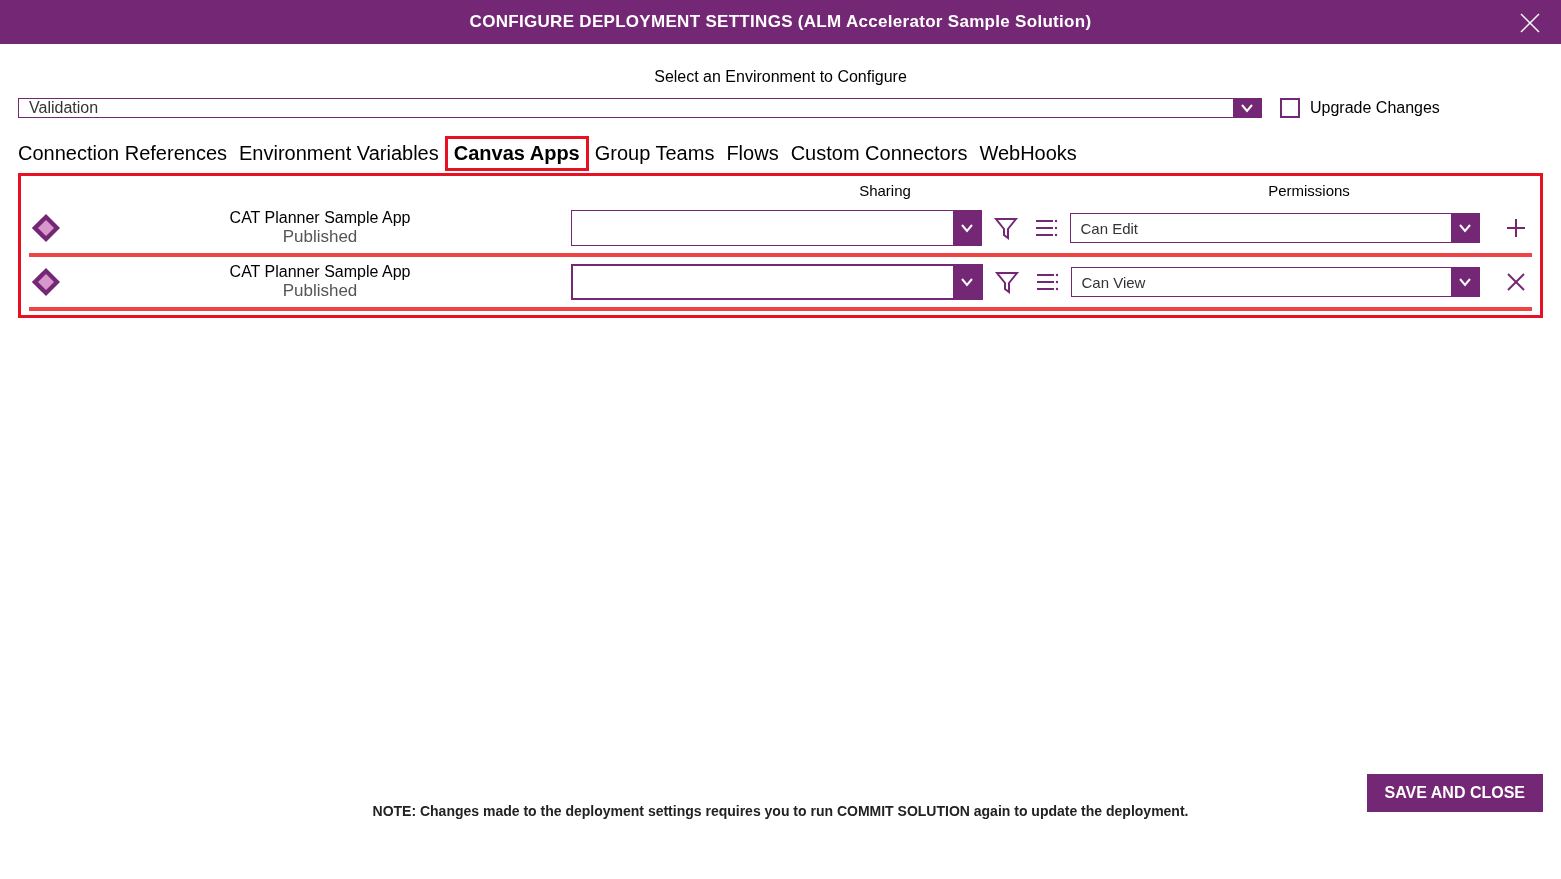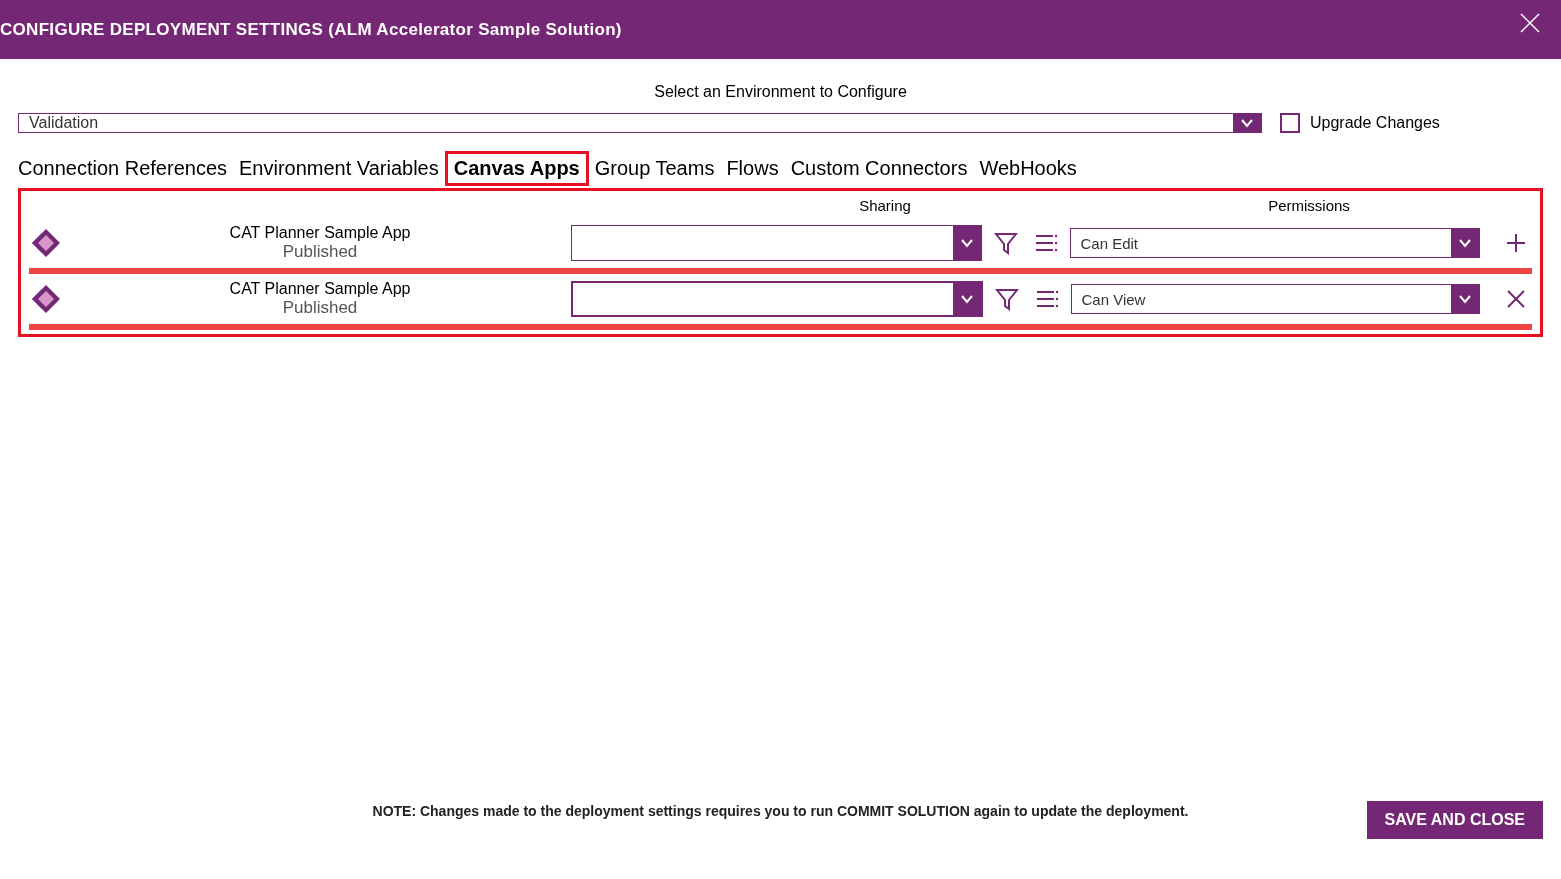--- a/index.html
+++ b/index.html
@@ -11,24 +11,24 @@
     body {
       background: #fff;
       width: 1561px;
       height: 879px;
       position: relative;
       overflow: hidden;
     }
     .header {
       background: #742774;
       color: #fff;
-      height: 59px;
-      display: flex;
-      align-items: center;
-      justify-content: flex-start;
+      height: 44px;
+      display: flex;
+      align-items: center;
+      justify-content: center;
       position: relative;
     }
     .header-title {
       font-size: 17px;
       font-weight: 600;
       letter-spacing: 0.3px;
     }
     .header-close {
       position: absolute;
       right: 20px;
@@ -113,21 +113,21 @@
       font-size: 15px;
       color: #000;
       padding: 2px 0 4px 0;
     }
     .col-app { width: 532px; }
     .col-sharing { width: 648px; }
     .col-perm { width: 200px; }
     .app-row {
       display: flex;
       align-items: center;
-      border-bottom: 6px solid #ef4444;
+      border-bottom: 4px solid #ef4444;
       padding: 6px 0;
       gap: 8px;
     }
     .app-icon {
       width: 34px;
       height: 34px;
       margin-right: 6px;
       flex-shrink: 0;
     }
     .app-info {
@@ -180,21 +180,21 @@
       padding: 0 18px;
     }
     .footer-note {
       font-size: 14px;
       font-weight: 600;
       color: #222;
     }
     .save-btn {
       position: absolute;
       right: 18px;
-      bottom: 40px;
+      bottom: 67px;
       background: #742774;
       color: #fff;
       border: none;
       padding: 10px 18px;
       font-size: 16px;
       font-weight: 600;
       cursor: pointer;
     }
   </style>
 </head>

